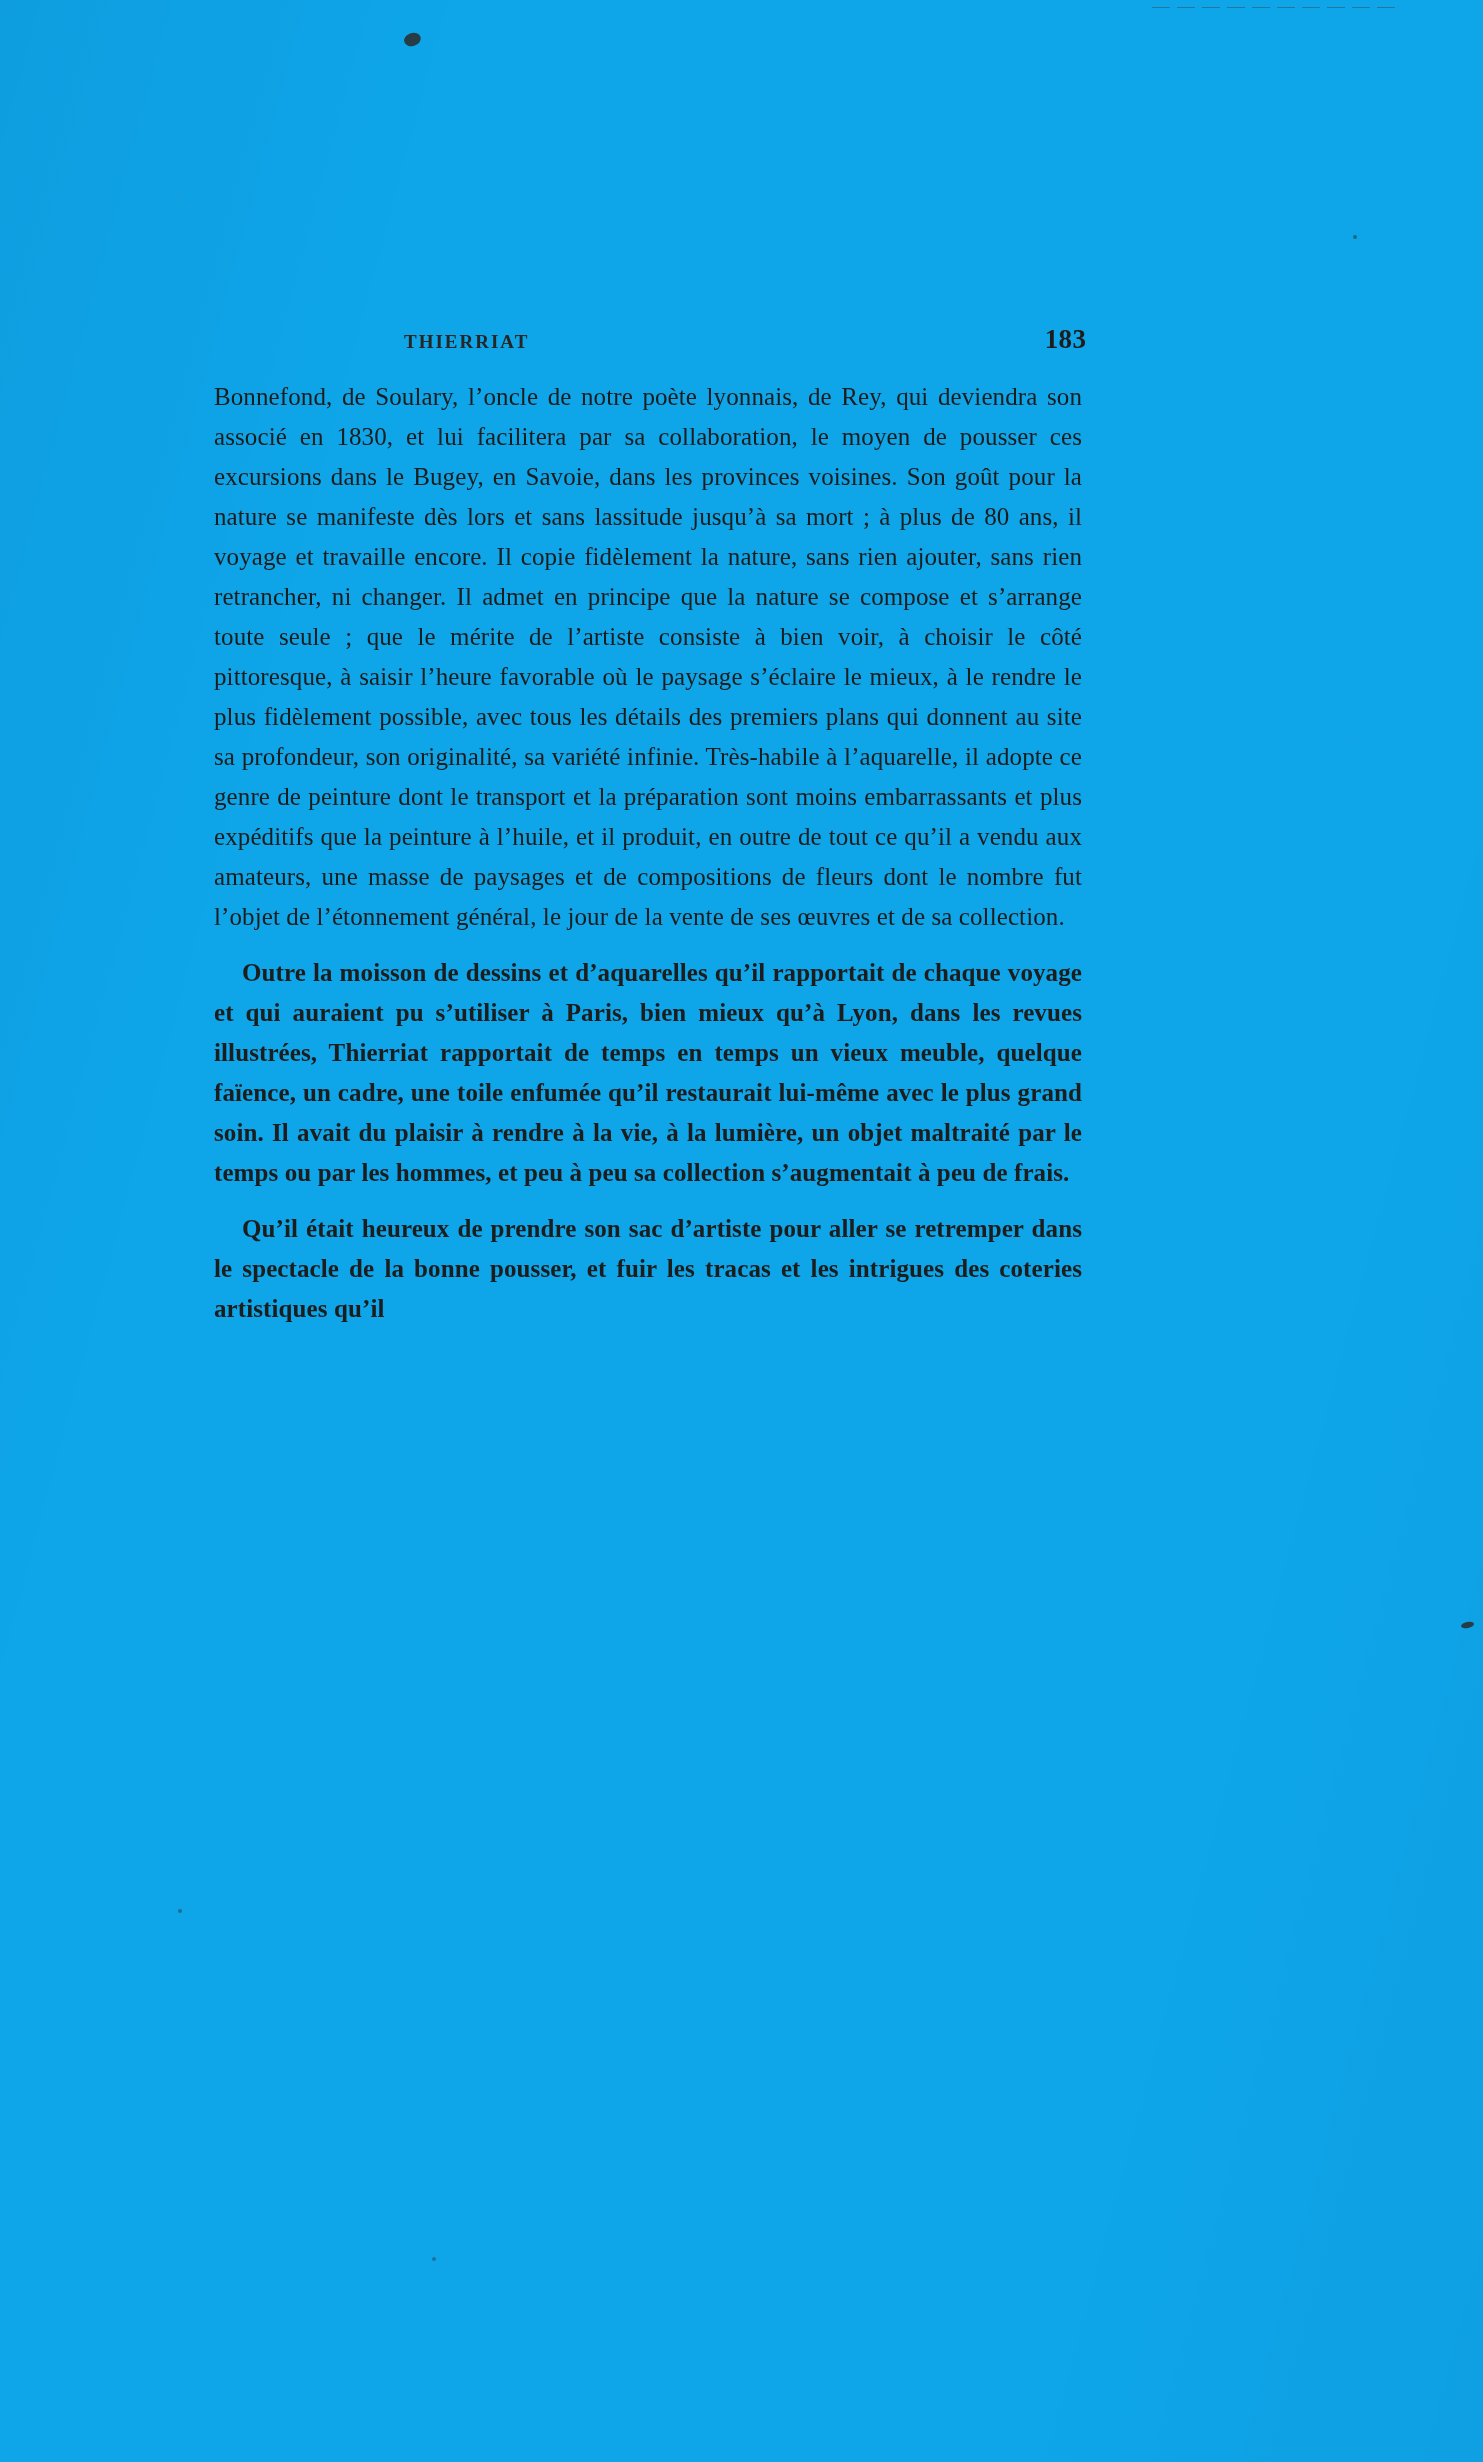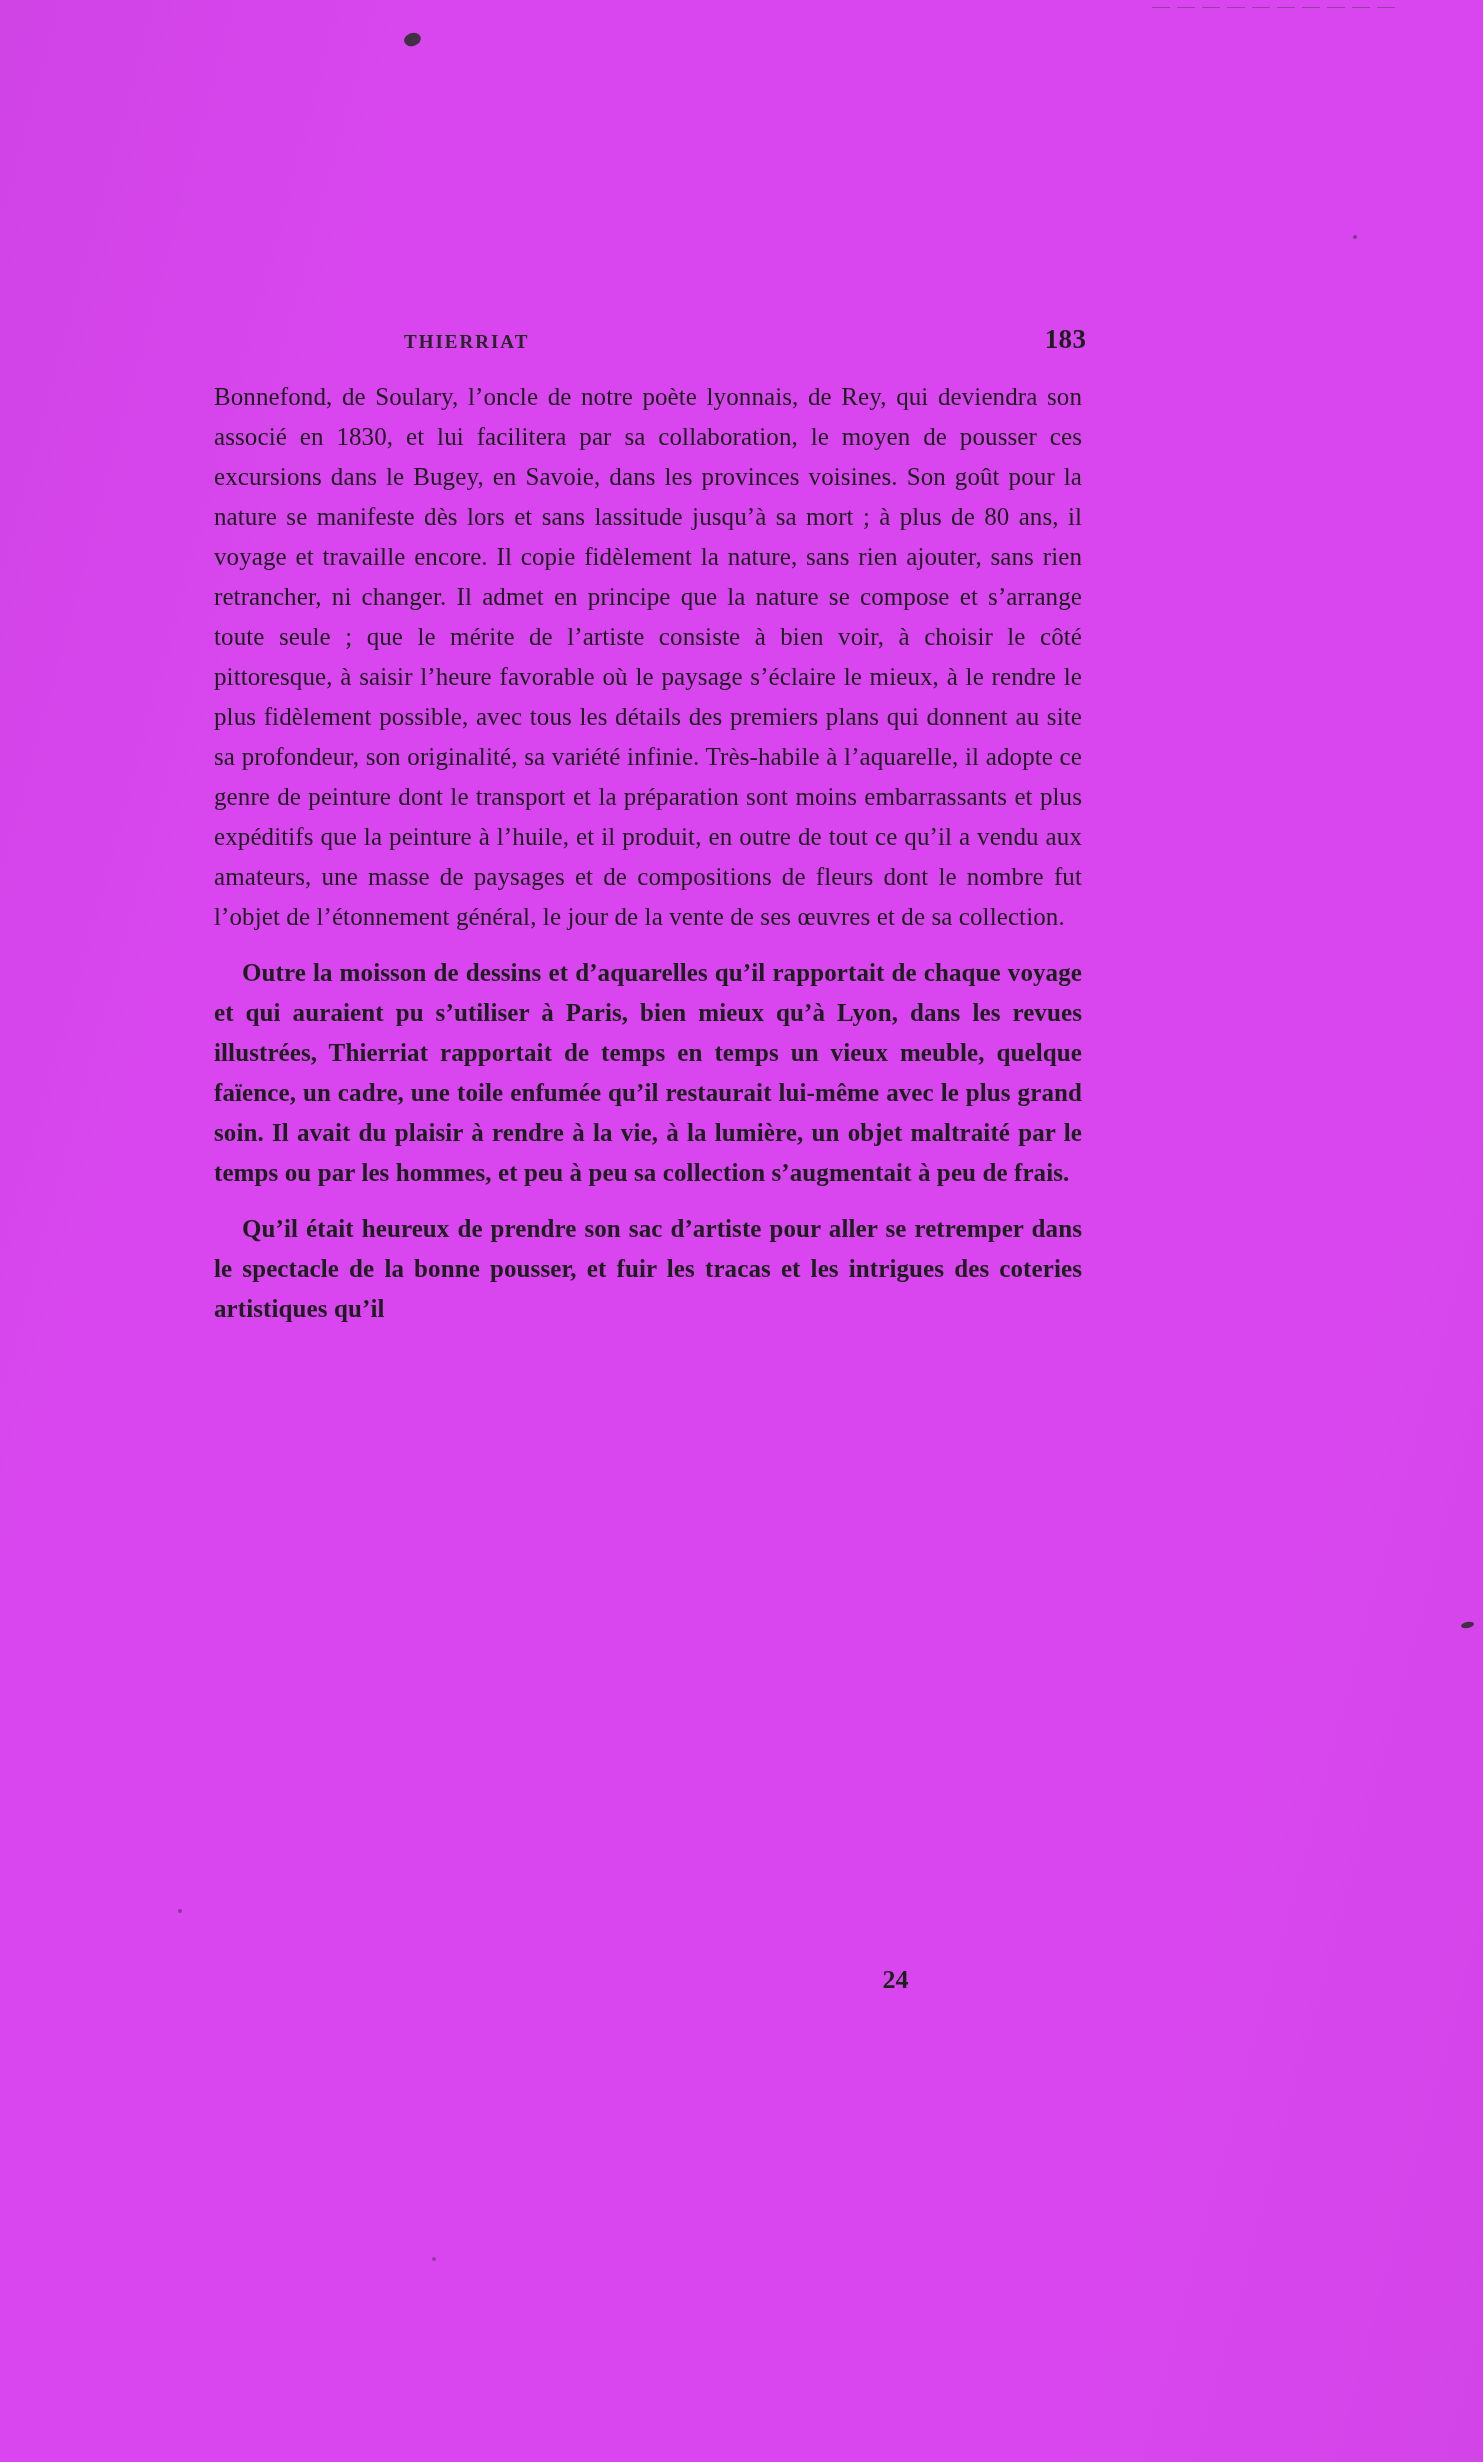--- a/index.html
+++ b/index.html
@@ -13,21 +13,21 @@
     position: relative;
     font-family: "Liberation Serif", serif;
     color: #1b1b1b;
     overflow: hidden;
   }
 
   
   .page {
     position: absolute;
     inset: 0;
-    background: #d946ef;
+    background: #0ea5e9;
   }
   .page::before {
     content: "";
     position: absolute;
     inset: 0;
     background-image:
       radial-gradient(circle at 12% 8%, rgba(120,120,120,.30) 0 1px, transparent 1.3px),
       radial-gradient(circle at 78% 5%, rgba(120,120,120,.25) 0 0.9px, transparent 1.2px),
       radial-gradient(circle at 43% 17%, rgba(120,120,120,.22) 0 0.9px, transparent 1.2px),
       radial-gradient(circle at 91% 30%, rgba(120,120,120,.22) 0 1px, transparent 1.3px),
@@ -150,18 +150,15 @@
       <span class="head-title">THIERRIAT</span>
       <span class="head-page">183</span>
     </div>
 
     <p class="body-par">Bonnefond, de Soulary, l’oncle de notre poète lyonnais, de Rey, qui deviendra son associé en 1830, et lui facilitera par sa collaboration, le moyen de pousser ces excursions dans le Bugey, en Savoie, dans les provinces voisines. Son goût pour la nature se manifeste dès lors et sans lassitude jusqu’à sa mort ; à plus de 80 ans, il voyage et travaille encore. Il copie fidèlement la nature, sans rien ajouter, sans rien retrancher, ni changer. Il admet en principe que la nature se compose et s’arrange toute seule ; que le mérite de l’artiste consiste à bien voir, à choisir le côté pittoresque, à saisir l’heure favorable où le paysage s’éclaire le mieux, à le rendre le plus fidèlement possible, avec tous les détails des premiers plans qui donnent au site sa profondeur, son originalité, sa variété infinie. Très-habile à l’aquarelle, il adopte ce genre de peinture dont le transport et la préparation sont moins embarrassants et plus expéditifs que la peinture à l’huile, et il produit, en outre de tout ce qu’il a vendu aux amateurs, une masse de paysages et de compositions de fleurs dont le nombre fut l’objet de l’étonnement général, le jour de la vente de ses œuvres et de sa collection.</p>
     <p class="body-par indent">Outre la moisson de dessins et d’aquarelles qu’il rapportait de chaque voyage et qui auraient pu s’utiliser à Paris, bien mieux qu’à Lyon, dans les revues illustrées, Thierriat rapportait de temps en temps un vieux meuble, quelque faïence, un cadre, une toile enfumée qu’il restaurait lui-même avec le plus grand soin. Il avait du plaisir à rendre à la vie, à la lumière, un objet maltraité par le temps ou par les hommes, et peu à peu sa collection s’augmentait à peu de frais.</p>
     <p class="body-par indent">Qu’il était heureux de prendre son sac d’artiste pour aller se retremper dans le spectacle de la bonne pousser, et fuir les tracas et les intrigues des coteries artistiques qu’il</p>
 
   </div>
 
-  <div class="folio">
-    <span class="folio-num">24</span>
-  </div>
 
 </div>
 
 
 </body></html>

